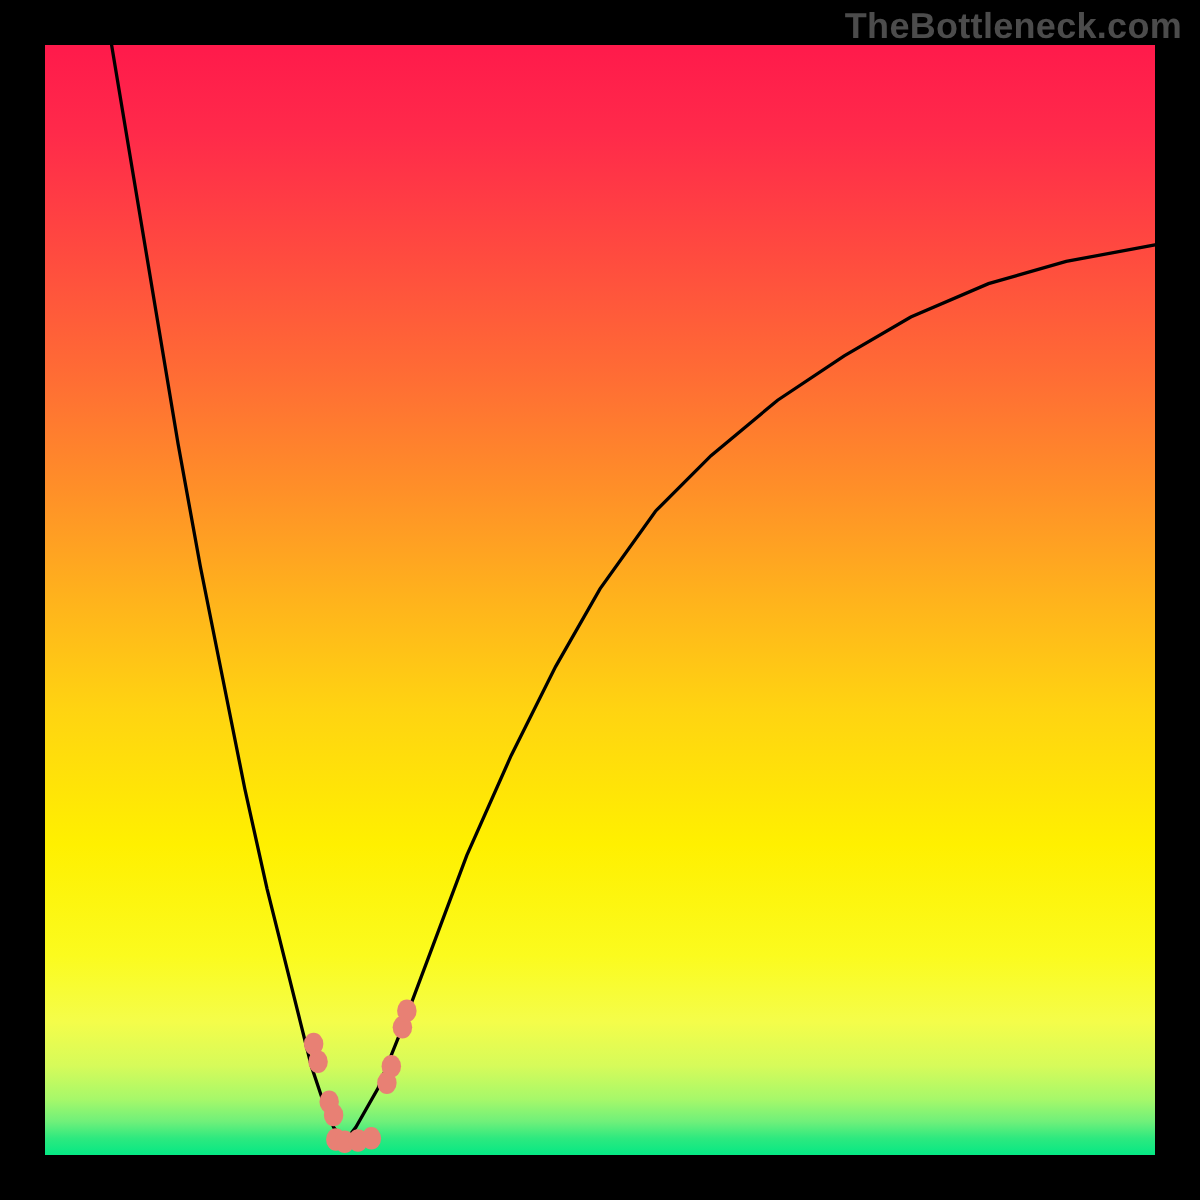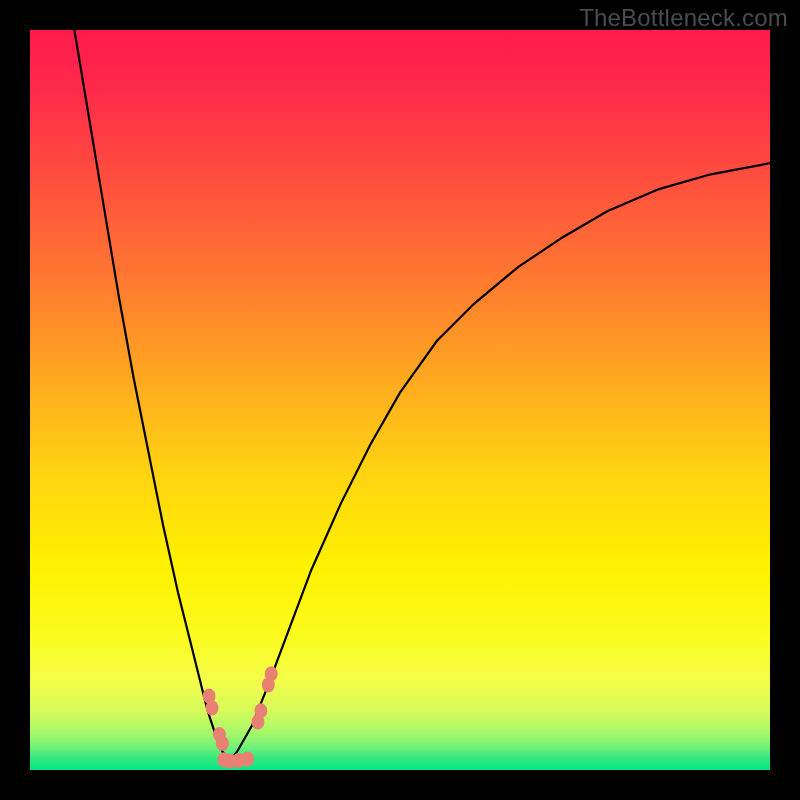--- a/index.html
+++ b/index.html
@@ -44,21 +44,21 @@
       #05e884 100%
     );
   }
   .watermark {
     position: absolute;
     top: 4px;
     right: 12px;
     color: #4c4c4c;
     font-size: 24px;
     letter-spacing: 0.2px;
-    font-weight: 400;
+    font-weight: 700;
     user-select: none;
     margin-left: 45px;
   }
   svg.curves {
     position: absolute;
     left: 0;
     top: 0;
     width: 740px;
     height: 740px;
     overflow: visible;

